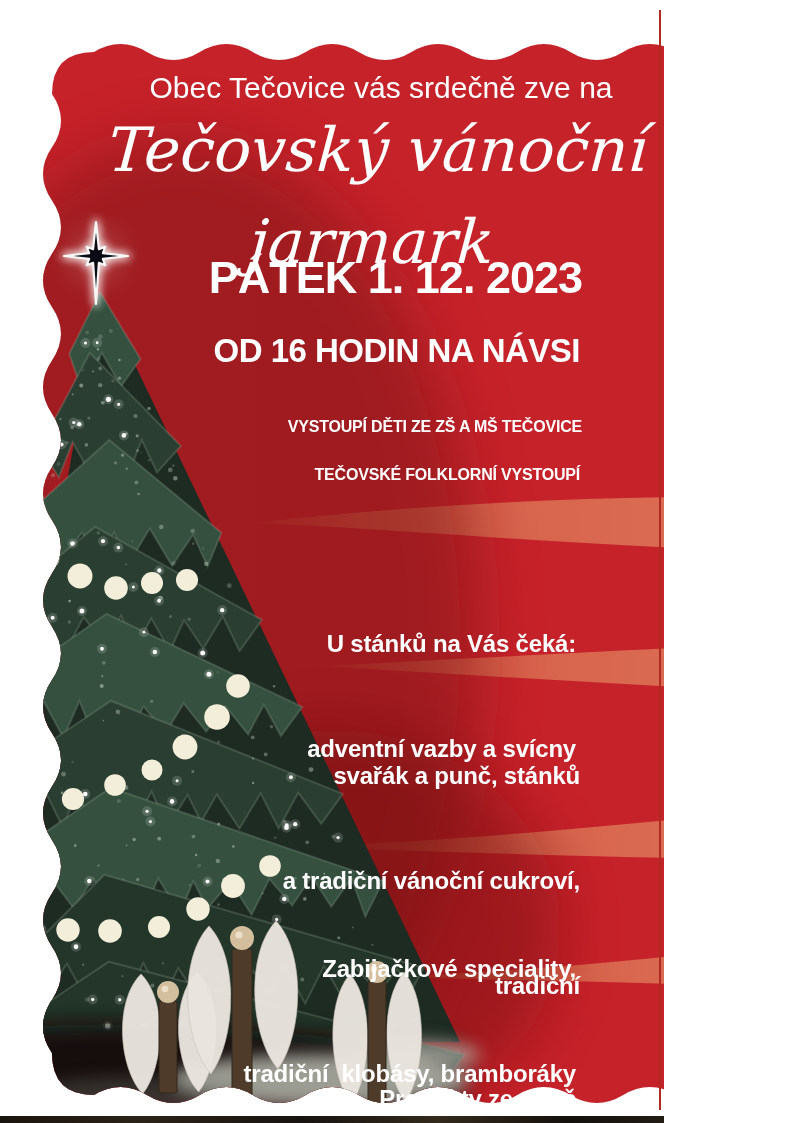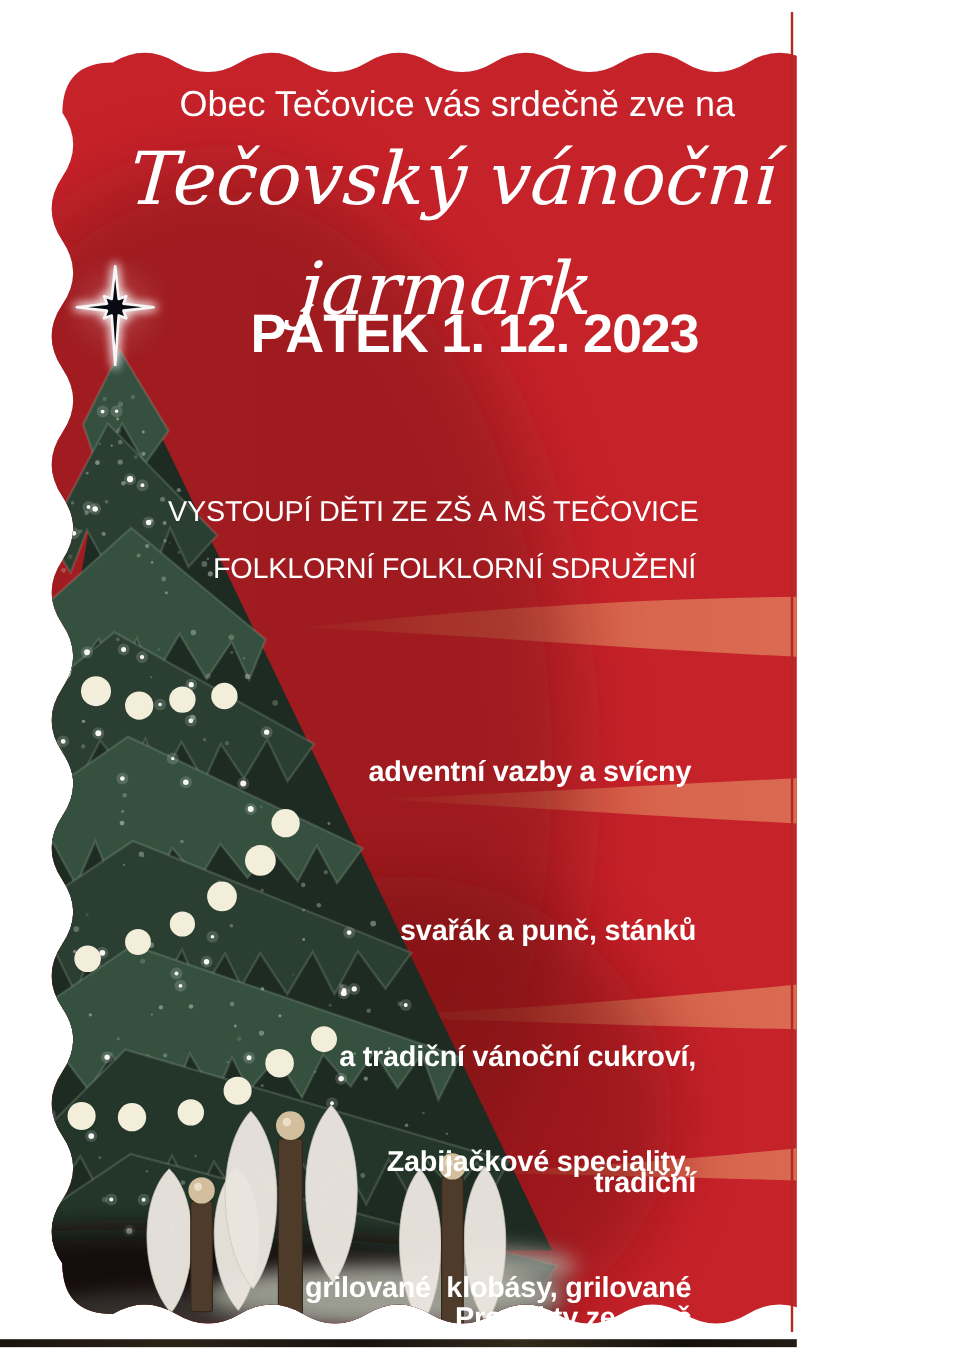--- a/index.html
+++ b/index.html
@@ -5,21 +5,21 @@
   html,body{margin:0;padding:0;background:#ffffff;}
   .page{position:relative;width:664px;height:1123px;overflow:hidden;background:#ffffff;
         font-family:"Liberation Sans",sans-serif;color:#ffffff;}
   #art{position:absolute;left:0;top:0;width:794px;height:1123px;}
   .txt{position:absolute;white-space:pre-wrap;color:#ffffff;}
   .intro{top:70px;left:98px;right:0;text-align:center;font-size:30px;font-weight:400;line-height:36px;}
   .title{top:104px;left:86px;right:0;text-align:center;font-size:61px;line-height:92px;
          font-family:"DejaVu Serif",serif;font-style:italic;transform:skewX(-4deg);}
   .date{top:252px;right:82px;font-size:45px;font-weight:700;letter-spacing:-1px;line-height:52px;}
   .time{top:331px;right:84px;font-size:33px;font-weight:700;letter-spacing:-0.5px;line-height:40px;}
-  .prog{font-size:24px;font-weight:400;letter-spacing:-0.2px;line-height:30px;}
+  .prog{font-size:16px;font-weight:700;letter-spacing:-0.2px;line-height:30px;}
   .p1{top:412px;right:82px;}
   .p2{top:460px;right:84px;}
   .sec{font-size:24px;font-weight:700;letter-spacing:-0.2px;text-align:right;line-height:35px;}
   .s1{top:556px;right:88px;}
   .s2{top:688px;right:84px;}
   .s3{top:881px;right:88px;}
   .s4{top:1011px;right:88px;}
   .bottom-strip{position:absolute;left:0;top:1116px;width:794px;height:7px;
       background:linear-gradient(90deg,#1a140e 0%,#2c2318 18%,#171310 38%,#332a1c 55%,#14100c 72%,#262017 88%,#120d0a 100%);}
   .right-line{position:absolute;top:10px;height:1100px;right:3px;width:2px;background:#b02a21;}
@@ -366,35 +366,37 @@
             <path d="M 96.0 222.0 L 98.9 249.1 L 105.2 246.8 L 102.9 253.1 L 128.0 256.0 L 102.9 258.9 L 105.2 265.2 L 98.9 262.9 L 96.0 304.0 L 93.1 262.9 L 86.8 265.2 L 89.1 258.9 L 64.0 256.0 L 89.1 253.1 L 86.8 246.8 L 93.1 249.1 Z" fill="none" stroke="#ffffff" stroke-width="6" opacity="0.9" filter="url(#b4)" stroke-linejoin="round"></path>
             <path d="M 96.0 222.0 L 98.9 249.1 L 105.2 246.8 L 102.9 253.1 L 128.0 256.0 L 102.9 258.9 L 105.2 265.2 L 98.9 262.9 L 96.0 304.0 L 93.1 262.9 L 86.8 265.2 L 89.1 258.9 L 64.0 256.0 L 89.1 253.1 L 86.8 246.8 L 93.1 249.1 Z" fill="#0a0a12" stroke="#f6f6f6" stroke-width="2.2" stroke-linejoin="round"></path>
           </g>
         </g>
       </g>
     </svg>
 
   <div class="txt intro">Obec Tečovice vás srdečně zve na</div>
   <div class="txt title">Tečovský vánoční jarmark</div>
   <div class="txt date">PÁTEK 1. 12. 2023</div>
+  <div class="txt time">OD 16 HODIN NA NÁVSI</div>
 
   <div class="txt prog p1">VYSTOUPÍ DĚTI ZE ZŠ A MŠ TEČOVICE</div>
-  <div class="txt prog p2">FOLKLORNÍ FOLKLORNÍ SDRUŽENÍ</div>
+  <div class="txt prog p2">TEČOVSKÉ FOLKLORNÍ VYSTOUPÍ</div>
 
   <div class="txt sec s1">
+    <div>U stánků na Vás čeká:</div>
     <div>adventní vazby a svícny</div>
   </div>
   <div class="txt sec s2">
     <div>svařák a punč, stánků</div>
     <div>a tradiční vánoční cukroví,</div>
     <div>tradiční</div>
   </div>
   <div class="txt sec s3">
     <div>Zabijačkové speciality,</div>
-    <div>grilované  klobásy, grilované</div>
+    <div>tradiční  klobásy, bramboráky</div>
   </div>
   <div class="txt sec s4">
     <div>Produkty ze punč</div>
     
   </div>
 
   <div class="bottom-strip"></div>
   <div class="right-line"></div>
 </div>
 

